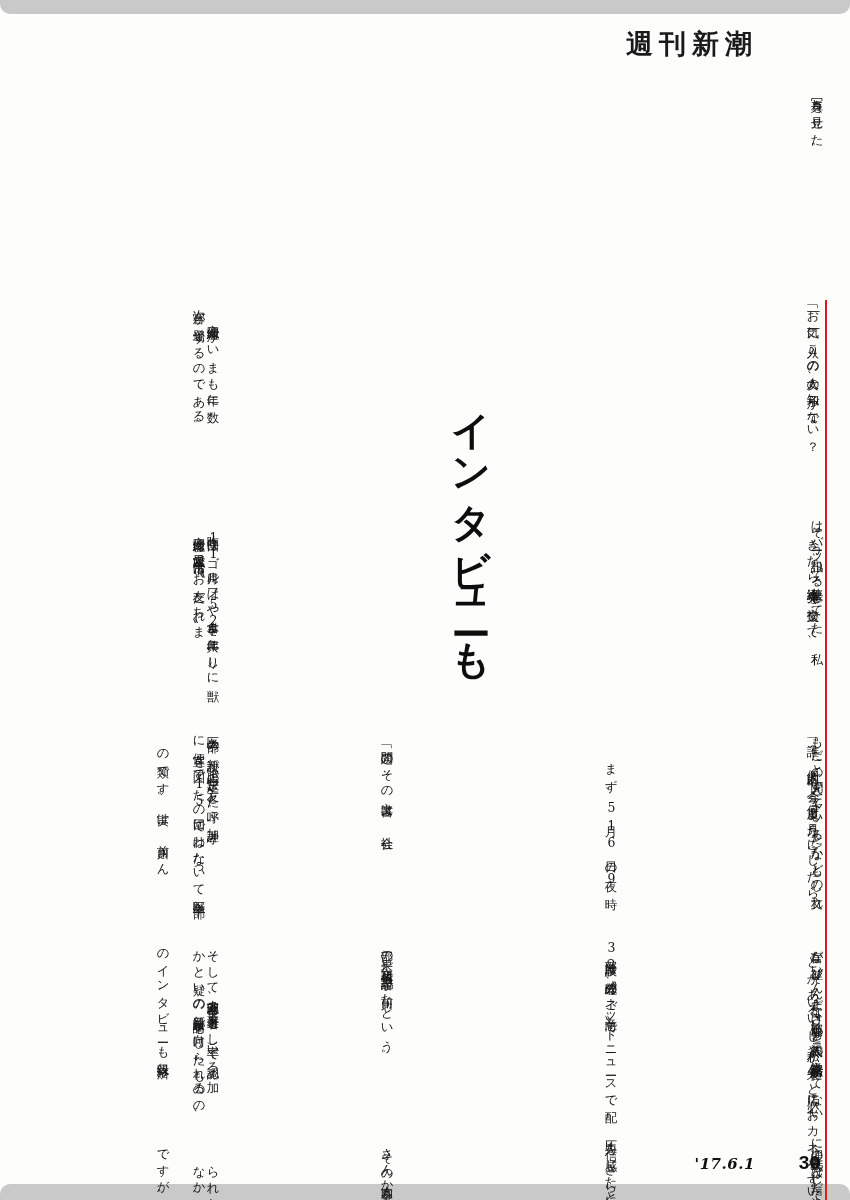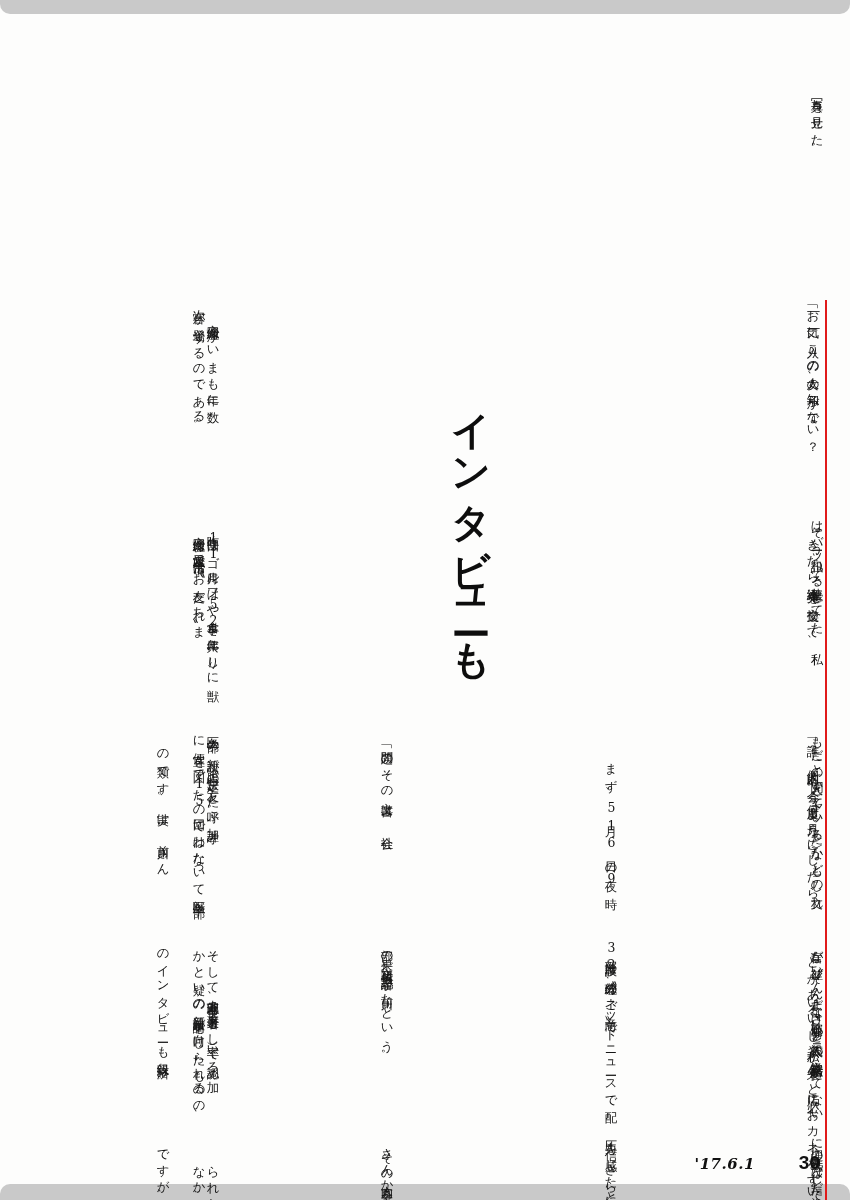--- a/index.html
+++ b/index.html
@@ -120,20 +120,21 @@
   }
 </style>
 </head>
 <body>
 
 <div id="page">
 
   <div class="edge-top"></div>
   <div class="edge-bottom"></div>
 
+  <div class="masthead">週刊新潮</div>
 
   <div class="headline" style="top:385px; left:452px;">インタビューも</div>
 
   <div class="vblock body-text" id="b-interview" style="top: 88px; right: 22px; height: 215px; width: 702px; white-space: nowrap; direction: ltr;"><span class="vcol" style="display: inline-block; writing-mode: vertical-rl; text-orientation: upright; height: 100%; white-space: nowrap; vertical-align: top; overflow: hidden;">写真を見せた。</span><span class="vcol mk" style="display: inline-block; writing-mode: vertical-rl; text-orientation: upright; height: 100%; white-space: nowrap; vertical-align: top; overflow: hidden;">――この人、知らない？</span><span class="vcol" style="display: inline-block; writing-mode: vertical-rl; text-orientation: upright; height: 100%; white-space: nowrap; vertical-align: top; overflow: hidden;">そう訊ねると、</span><span class="vcol mk" style="display: inline-block; writing-mode: vertical-rl; text-orientation: upright; height: 100%; white-space: nowrap; vertical-align: top; overflow: hidden;">「誰？　あ、何度も見たこ</span><span class="vcol mk" style="display: inline-block; writing-mode: vertical-rl; text-orientation: upright; height: 100%; white-space: nowrap; vertical-align: top; overflow: hidden;">とがある！　私が来ると必</span><span class="vcol mk" style="display: inline-block; writing-mode: vertical-rl; text-orientation: upright; height: 100%; white-space: nowrap; vertical-align: top; overflow: hidden;">ずいた。カウンターでご飯</span></div>
 
   <div class="vblock body-text" id="b-interview2" style="top: 300px; right: 22px; height: 230px; width: 300px; white-space: nowrap; direction: ltr;"><span class="vcol mk" style="display: inline-block; writing-mode: vertical-rl; text-orientation: upright; height: 100%; white-space: nowrap; vertical-align: top; overflow: hidden;">「お気に入りの女の子がで</span><span class="vcol mk" style="display: inline-block; writing-mode: vertical-rl; text-orientation: upright; height: 100%; white-space: nowrap; vertical-align: top; overflow: hidden;">きたら連絡先を交換して、</span><span class="vcol mk" style="display: inline-block; writing-mode: vertical-rl; text-orientation: upright; height: 100%; white-space: nowrap; vertical-align: top; overflow: hidden;">個人的に会うようにしたら</span><span class="vcol mk" style="display: inline-block; writing-mode: vertical-rl; text-orientation: upright; height: 100%; white-space: nowrap; vertical-align: top; overflow: hidden;">いいじゃん。店におカネを</span></div>
 
   <div class="vblock body-text" id="b-interview3" style="top: 512px; right: 22px; height: 215px; width: 300px; white-space: nowrap; direction: ltr;"><span class="vcol" style="display: inline-block; writing-mode: vertical-rl; text-orientation: upright; height: 100%; white-space: nowrap; vertical-align: top; overflow: hidden;">はバーッて連続してた。私</span><span class="vcol" style="display: inline-block; writing-mode: vertical-rl; text-orientation: upright; height: 100%; white-space: nowrap; vertical-align: top; overflow: hidden;">もこの人とヤッたかもしれ</span><span class="vcol" style="display: inline-block; writing-mode: vertical-rl; text-orientation: upright; height: 100%; white-space: nowrap; vertical-align: top; overflow: hidden;">ないんだけど、覚えてない</span><span class="vcol" style="display: inline-block; writing-mode: vertical-rl; text-orientation: upright; height: 100%; white-space: nowrap; vertical-align: top; overflow: hidden;">んだよね。ここに来る女の</span></div>
 
   <div class="vblock body-text" id="b-storya" style="top: 300px; right: 626px; height: 230px; width: 205px; white-space: nowrap; direction: ltr;"><span class="vcol" style="display: inline-block; writing-mode: vertical-rl; text-orientation: upright; height: 100%; white-space: nowrap; vertical-align: top; overflow: hidden;">　安倍総理がいまも年に数</span><span class="vcol" style="display: inline-block; writing-mode: vertical-rl; text-orientation: upright; height: 100%; white-space: nowrap; vertical-align: top; overflow: hidden;">回はゴルフや食事を共にし、</span><span class="vcol" style="display: inline-block; writing-mode: vertical-rl; text-orientation: upright; height: 100%; white-space: nowrap; vertical-align: top; overflow: hidden;">〝腹心の友〟と呼ぶ加計孝</span><span class="vcol" style="display: inline-block; writing-mode: vertical-rl; text-orientation: upright; height: 100%; white-space: nowrap; vertical-align: top; overflow: hidden;">太郎理事長（65）率いる『加</span></div>

